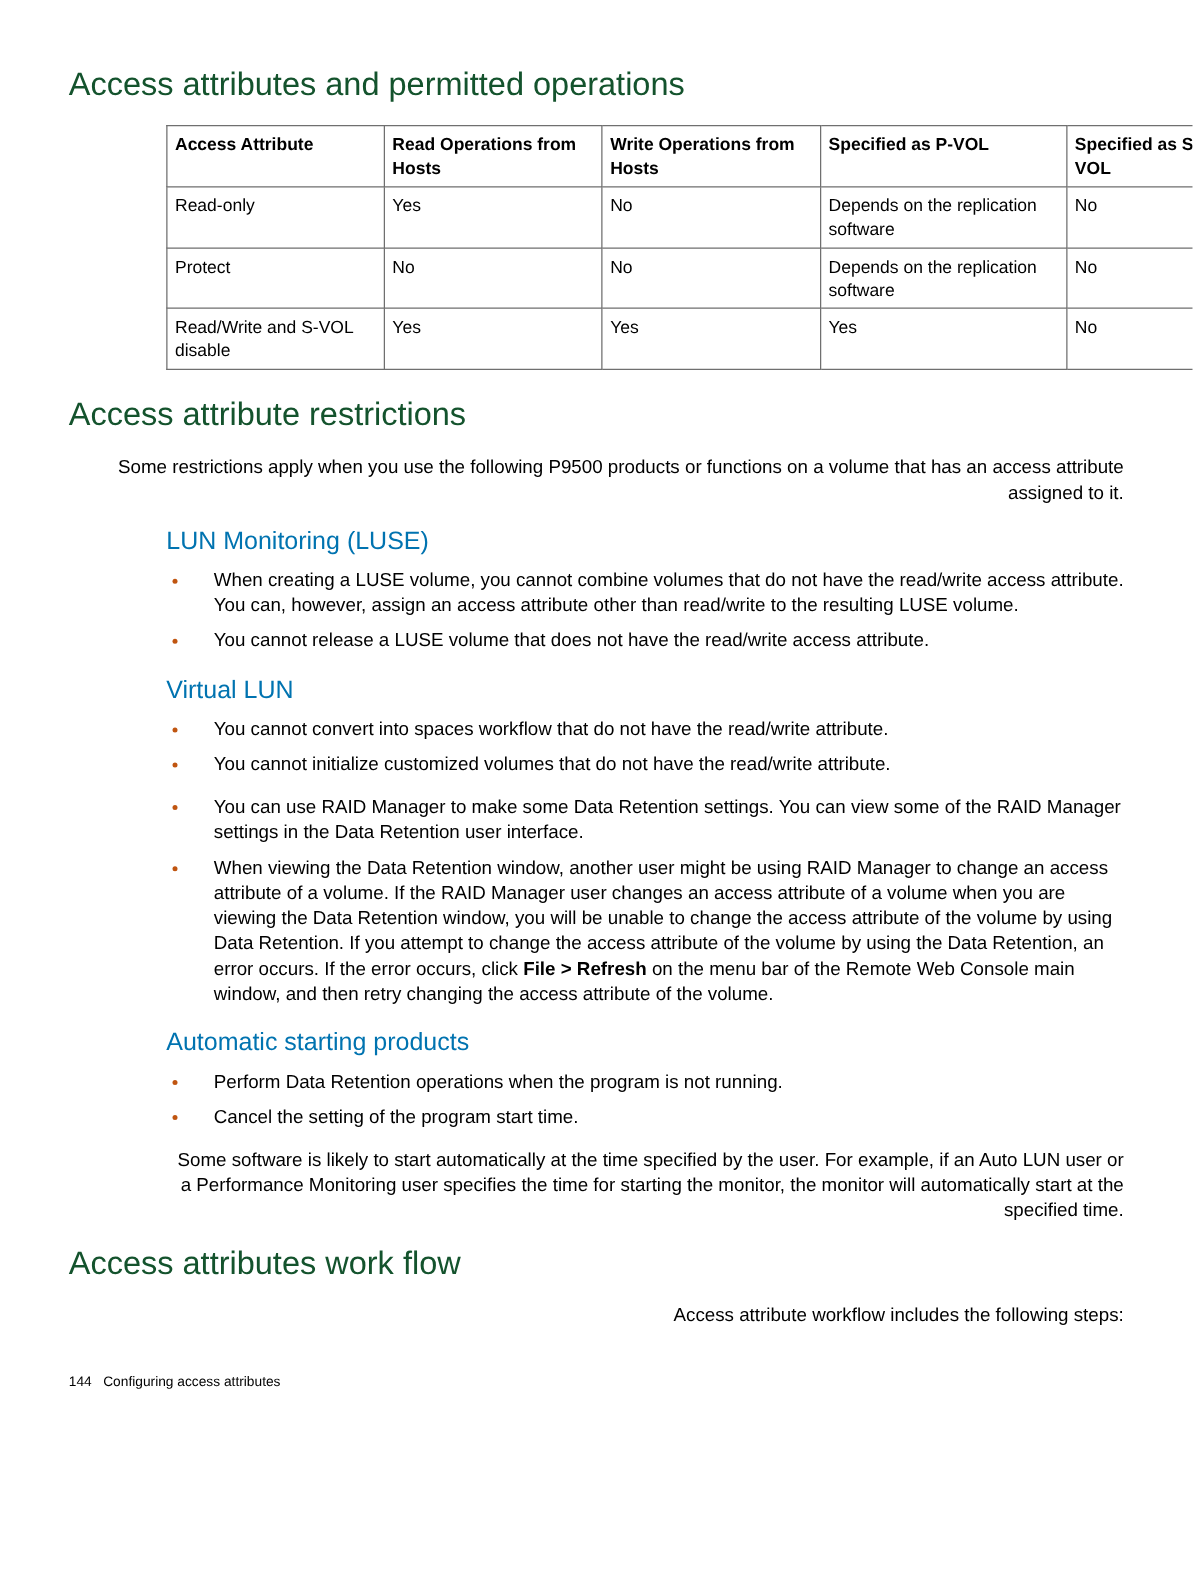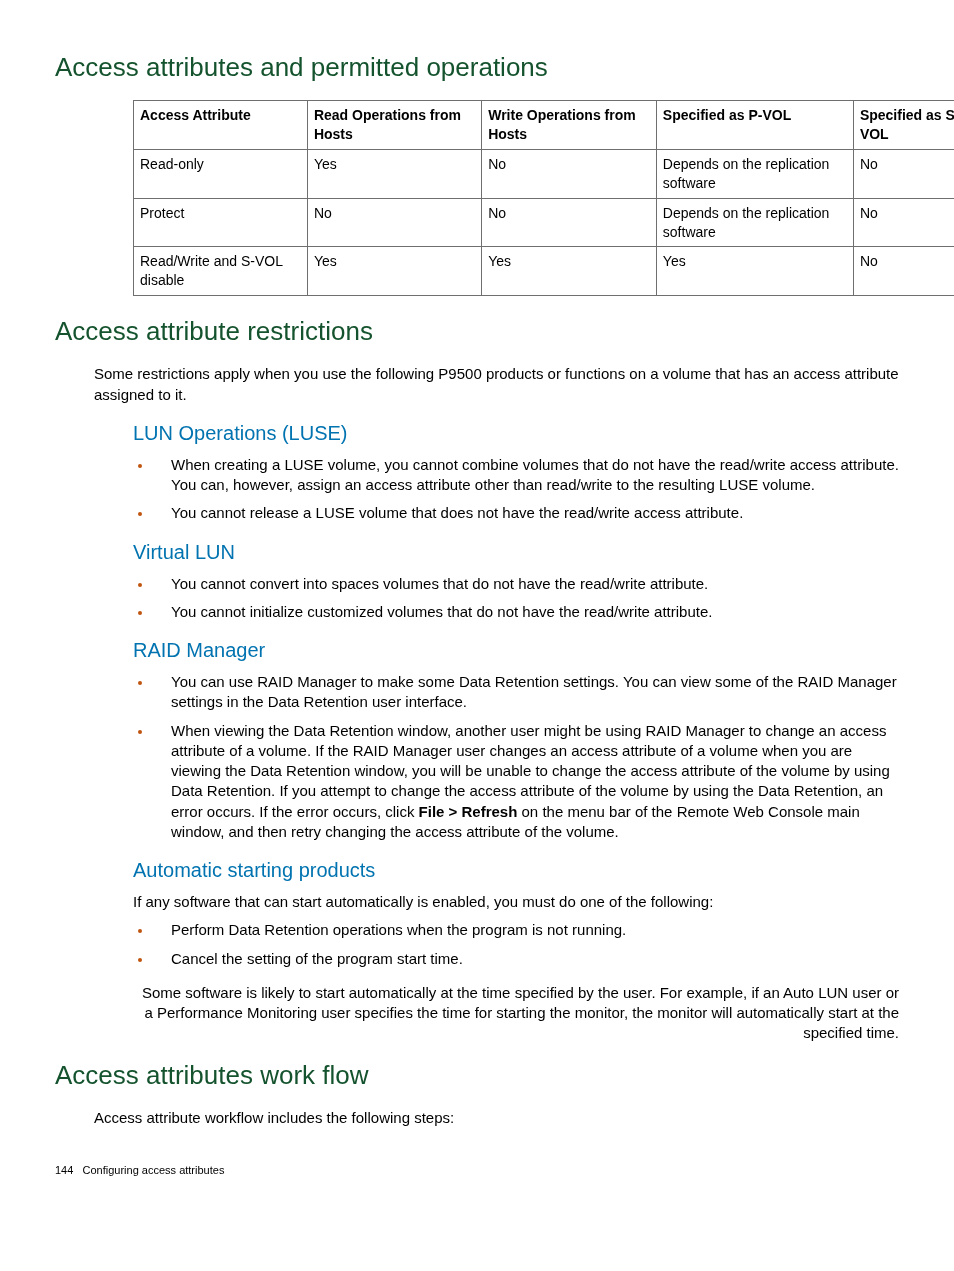--- a/index.html
+++ b/index.html
@@ -21,20 +21,21 @@
   }
   h2 {
     font-family: Arial, Helvetica, sans-serif;
     font-weight: normal;
     color: #0073b0;
     font-size: 20px;
     margin: 15px 0 8px 0;
   }
   .section-para {
     margin: 0 0 12px 39px;
+    text-align: right;
   }
   .sub-section {
     margin-left: 78px;
   }
   table {
     border-collapse: collapse;
     margin: 0 0 18px 78px;
     width: 846px;
     font-size: 14px;
   }
@@ -104,40 +105,38 @@
       <td>Yes</td>
       <td>No</td>
     </tr>
   </tbody>
 </table>
 
 <h1>Access attribute restrictions</h1>
 <p class="section-para">Some restrictions apply when you use the following P9500 products or functions on a volume that has an access attribute assigned to it.</p>
 
 <div class="sub-section">
-  <h2>LUN Operations (LUSE)</h2>
+  <h2>LUN Monitoring (LUSE)</h2>
   <ul>
     <li>When creating a LUSE volume, you cannot combine volumes that do not have the read/write access attribute. You can, however, assign an access attribute other than read/write to the resulting LUSE volume.</li>
     <li>You cannot release a LUSE volume that does not have the read/write access attribute.</li>
   </ul>
 
   <h2>Virtual LUN</h2>
   <ul>
-    <li>You cannot convert into spaces volumes that do not have the read/write attribute.</li>
+    <li>You cannot convert into spaces workflow that do not have the read/write attribute.</li>
     <li>You cannot initialize customized volumes that do not have the read/write attribute.</li>
   </ul>
 
-  <h2>RAID Manager</h2>
   <ul>
     <li>You can use RAID Manager to make some Data Retention settings. You can view some of the RAID Manager settings in the Data Retention user interface.</li>
     <li><span>When viewing the Data Retention window, another user might be using RAID Manager to change an access attribute of a volume. If the RAID Manager user changes an access attribute of a volume when you are viewing the Data Retention window, you will be unable to change the access attribute of the volume by using Data Retention. If you attempt to change the access attribute of the volume by using the Data Retention, an error occurs. If the error occurs, click </span><span class="bold">File &gt; Refresh</span><span> on the menu bar of the Remote Web Console main window, and then retry changing the access attribute of the volume.</span></li>
   </ul>
 
   <h2>Automatic starting products</h2>
-  <p style="margin:4px 0 8px 0;">If any software that can start automatically is enabled, you must do one of the following:</p>
   <ul>
     <li>Perform Data Retention operations when the program is not running.</li>
     <li>Cancel the setting of the program start time.</li>
   </ul>
   <p style="margin:0 0 14px 0;text-align:right;">Some software is likely to start automatically at the time specified by the user. For example, if an Auto LUN user or a Performance Monitoring user specifies the time for starting the monitor, the monitor will automatically start at the specified time.</p>
 </div>
 
 <h1>Access attributes work flow</h1>
 <p class="section-para">Access attribute workflow includes the following steps:</p>
 

